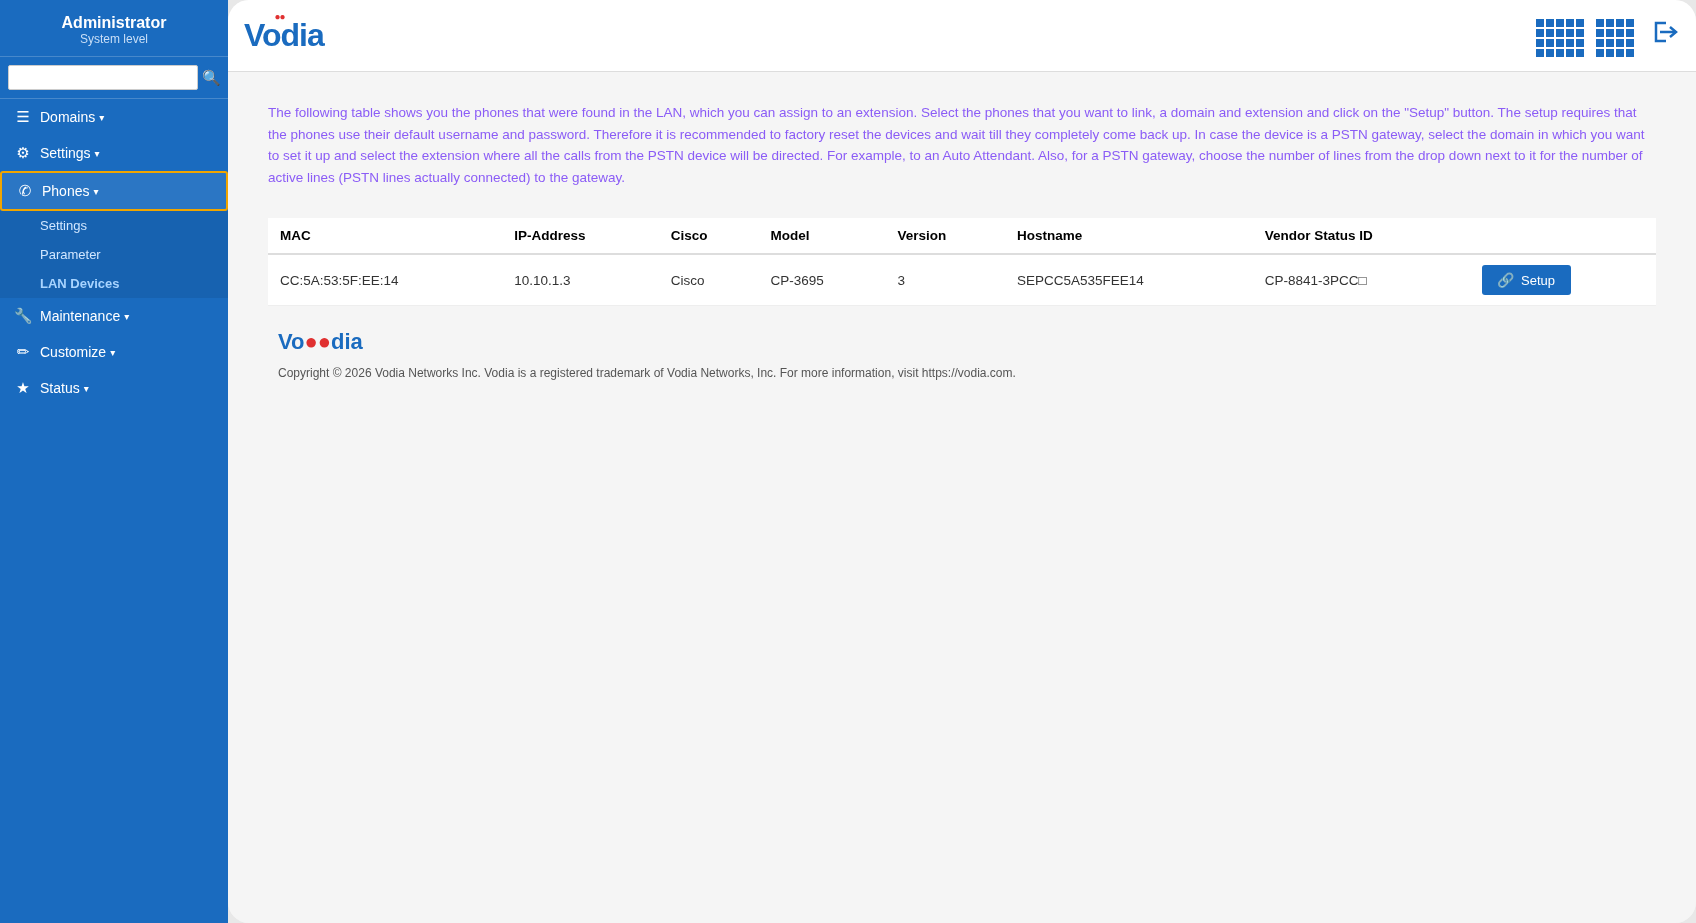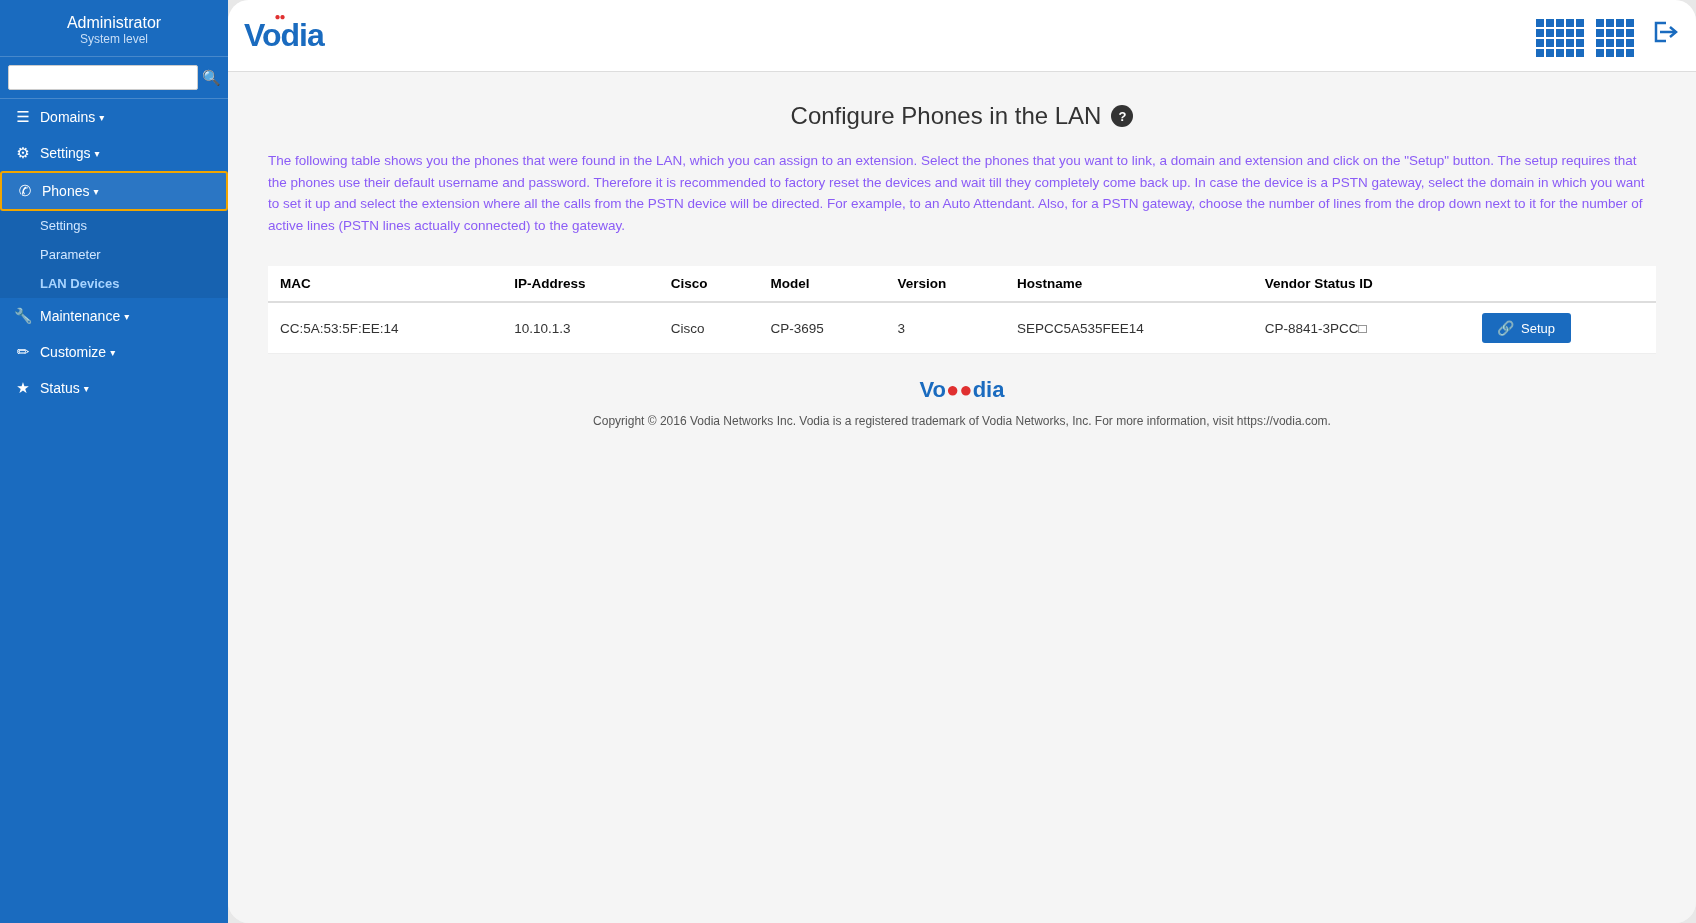--- a/index.html
+++ b/index.html
@@ -15,21 +15,21 @@
       flex-direction: column;
       height: 100%;
     }
     #sidebar .user-info {
       text-align: center;
       padding: 14px 10px 10px;
       border-bottom: 1px solid rgba(255,255,255,0.2);
     }
     #sidebar .user-info .username {
       font-size: 16px;
-      font-weight: normal;
+      font-weight: bold;
     }
     #sidebar .user-info .level {
       font-size: 12px;
       color: #c9dff7;
     }
     #sidebar .search-bar {
       display: flex;
       align-items: center;
       padding: 8px 8px;
       border-bottom: 1px solid rgba(255,255,255,0.2);
@@ -230,21 +230,20 @@
       align-items: center;
       gap: 6px;
     }
     .setup-btn .setup-icon {
       font-size: 14px;
     }
 
     
     #footer {
       background: #f5f5f5;
-      text-align: center;
       padding: 18px 10px 14px;
       color: #555;
       font-size: 12px;
       line-height: 1.6;
     }
     .footer-logo {
       font-size: 22px;
       font-weight: bold;
       color: #1a6bbf;
       margin-bottom: 4px;
@@ -369,24 +368,20 @@
     <button class="logout-btn">
       <svg width="30" height="30" viewBox="0 0 30 30" fill="none">
         <polyline points="20,10 26,15 20,20" stroke="#1a6bbf" stroke-width="2.5" fill="none"></polyline>
         <line x1="26" y1="15" x2="10" y2="15" stroke="#1a6bbf" stroke-width="2.5"></line>
         <polyline points="16,6 6,6 6,24 16,24" stroke="#1a6bbf" stroke-width="2.5" fill="none"></polyline>
       </svg>
     </button>
   </div>
 
   <div id="content">
-    <h1 class="page-title">
-      <span>Configure Phones in the LAN</span>
-      <span class="help-icon">?</span>
-    </h1>
 
     <p class="description">The following table shows you the phones that were found in the LAN, which you can assign to an extension. Select the phones that you want to link, a domain and extension and click on the "Setup" button. The setup requires that the phones use their default username and password. Therefore it is recommended to factory reset the devices and wait till they completely come back up. In case the device is a PSTN gateway, select the domain in which you want to set it up and select the extension where all the calls from the PSTN device will be directed. For example, to an Auto Attendant. Also, for a PSTN gateway, choose the number of lines from the drop down next to it for the number of active lines (PSTN lines actually connected) to the gateway.</p>
 
     <table class="devices-table">
       <thead>
         <tr>
           <th>MAC</th>
           <th>IP-Address</th>
           <th>Cisco</th>
           <th>Model</th>
@@ -412,16 +407,16 @@
             </button>
           </td>
         </tr>
       </tbody>
     </table>
 
     <div id="footer">
       <div class="footer-logo">
         Vo<span class="dot">●●</span>dia
       </div>
-      <div>Copyright © 2016 Vodia Networks Inc. Vodia is a registered trademark of Vodia Networks, Inc. For more information, visit https://vodia.com.</div>
+      <div>Copyright © 2026 Vodia Networks Inc. Vodia is a registered trademark of Vodia Networks, Inc. For more information, visit https://vodia.com.</div>
     </div>
   </div>
 </div>
 
 </body></html>

